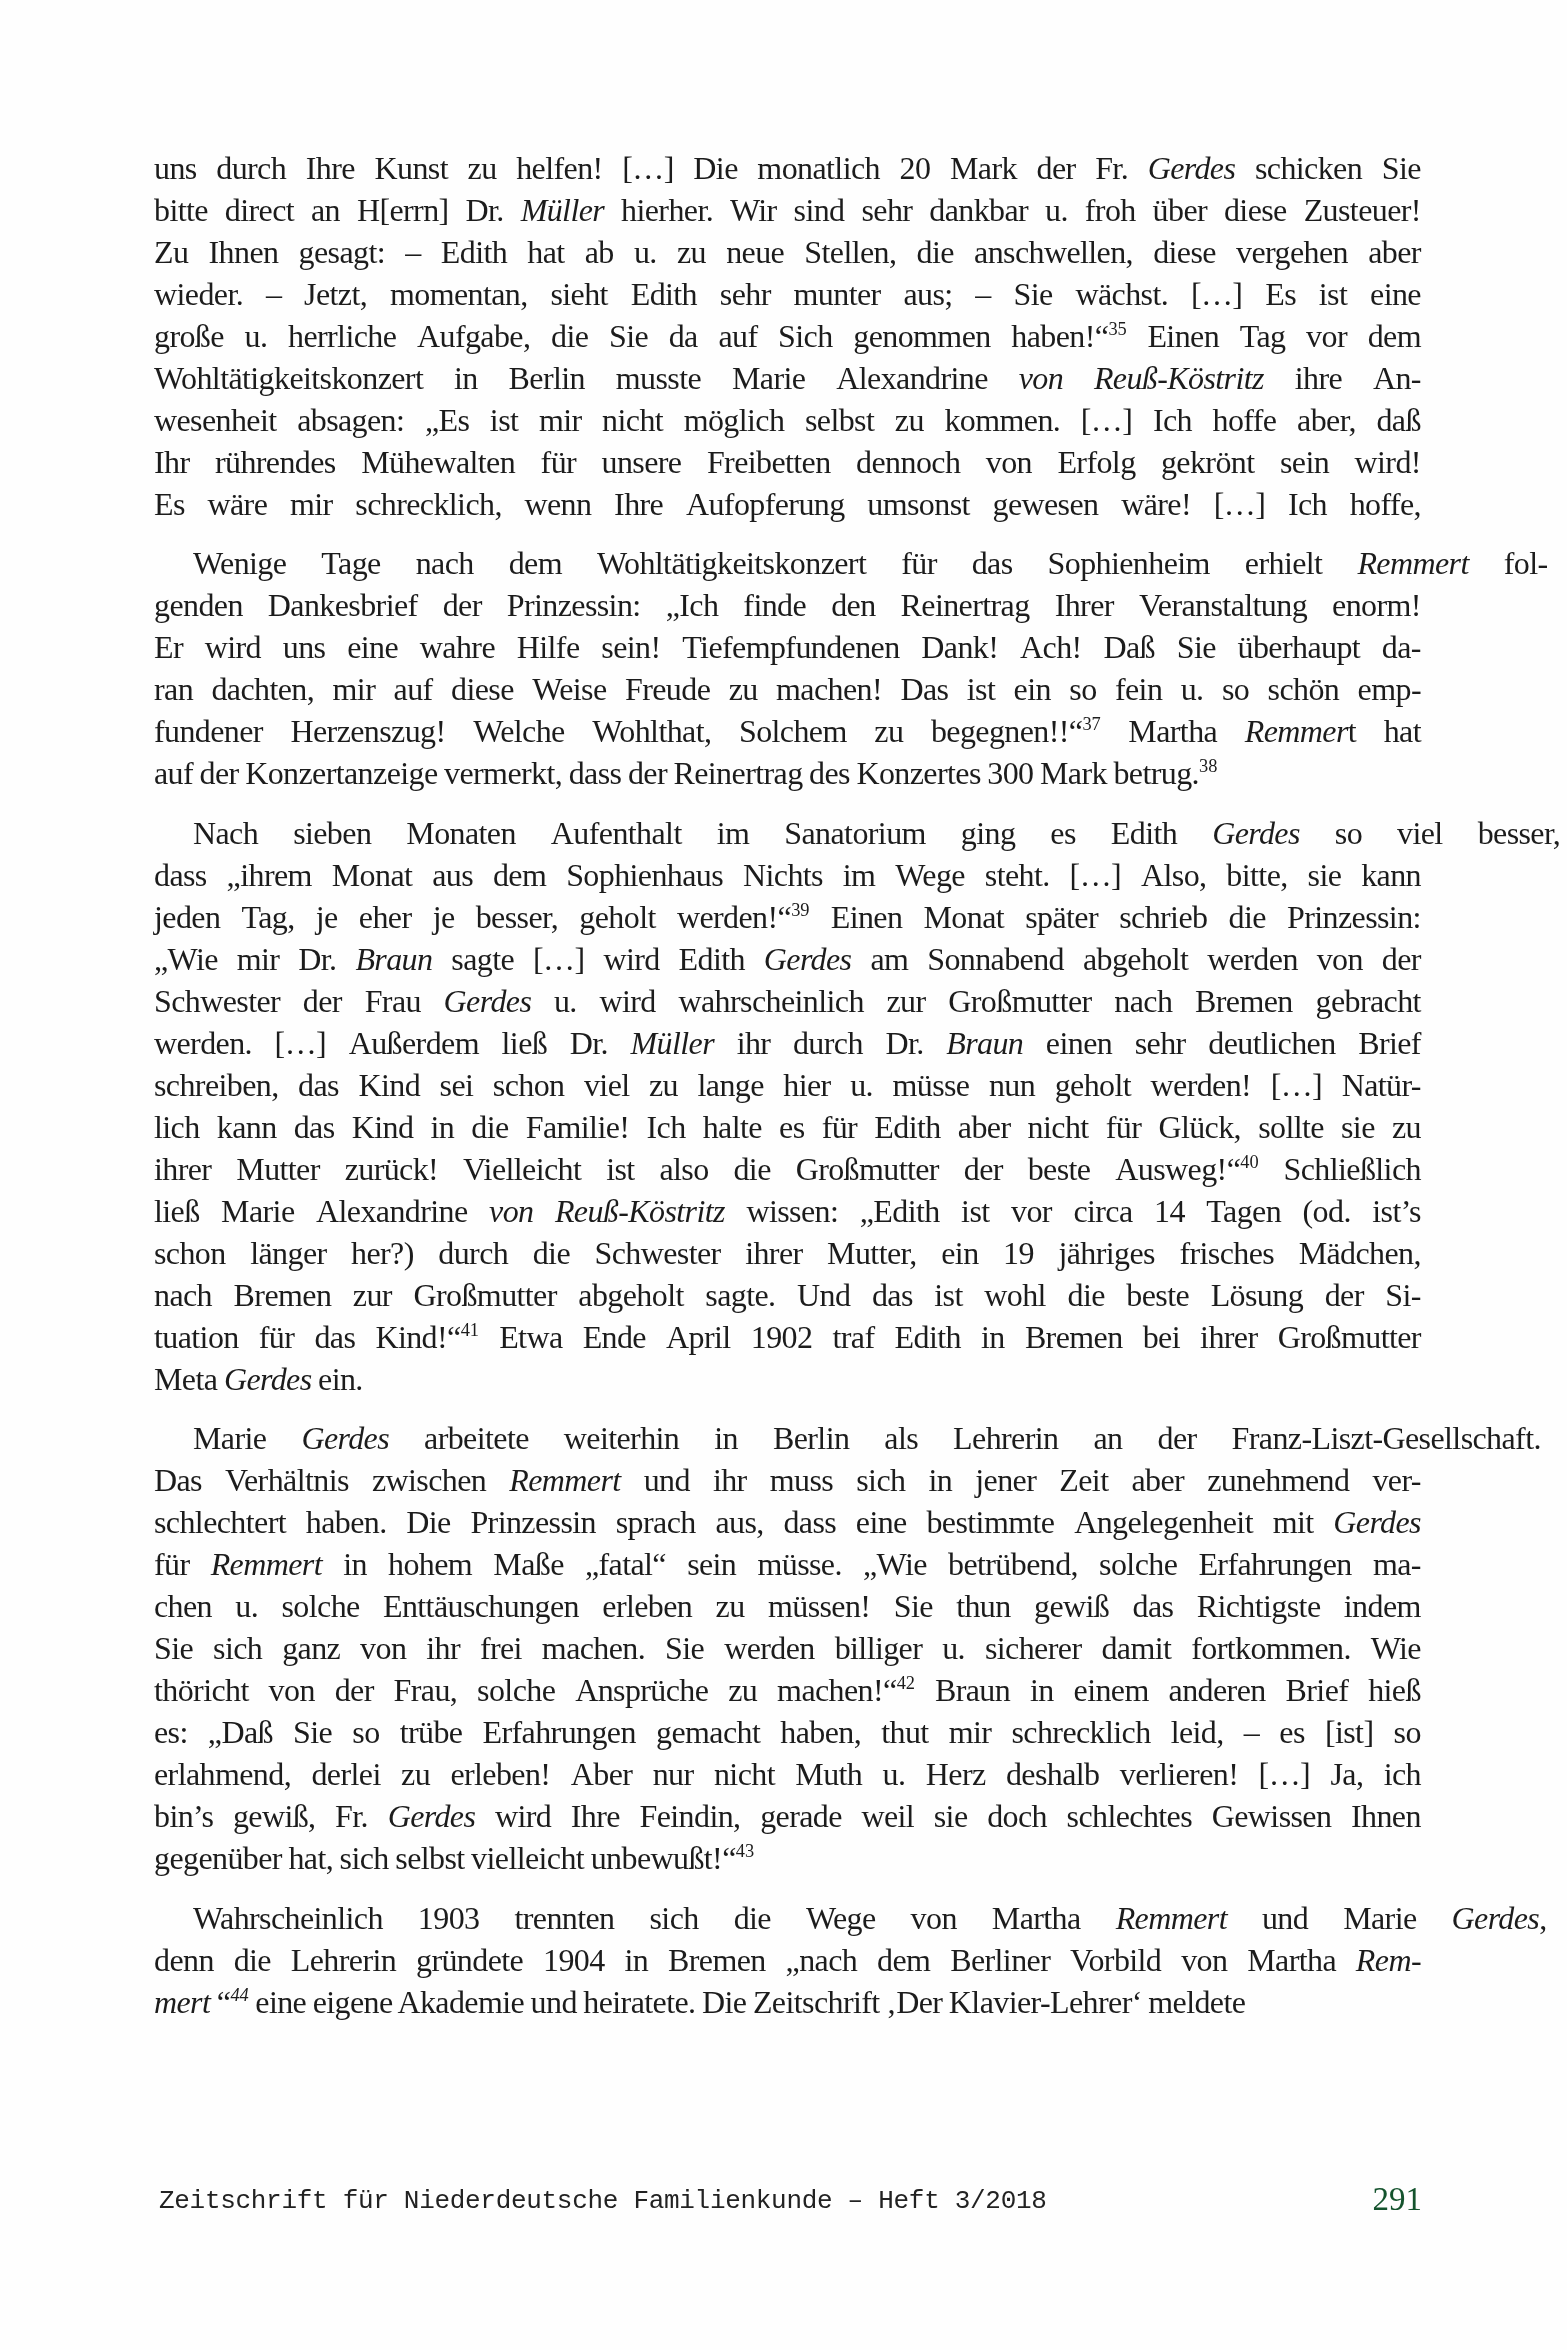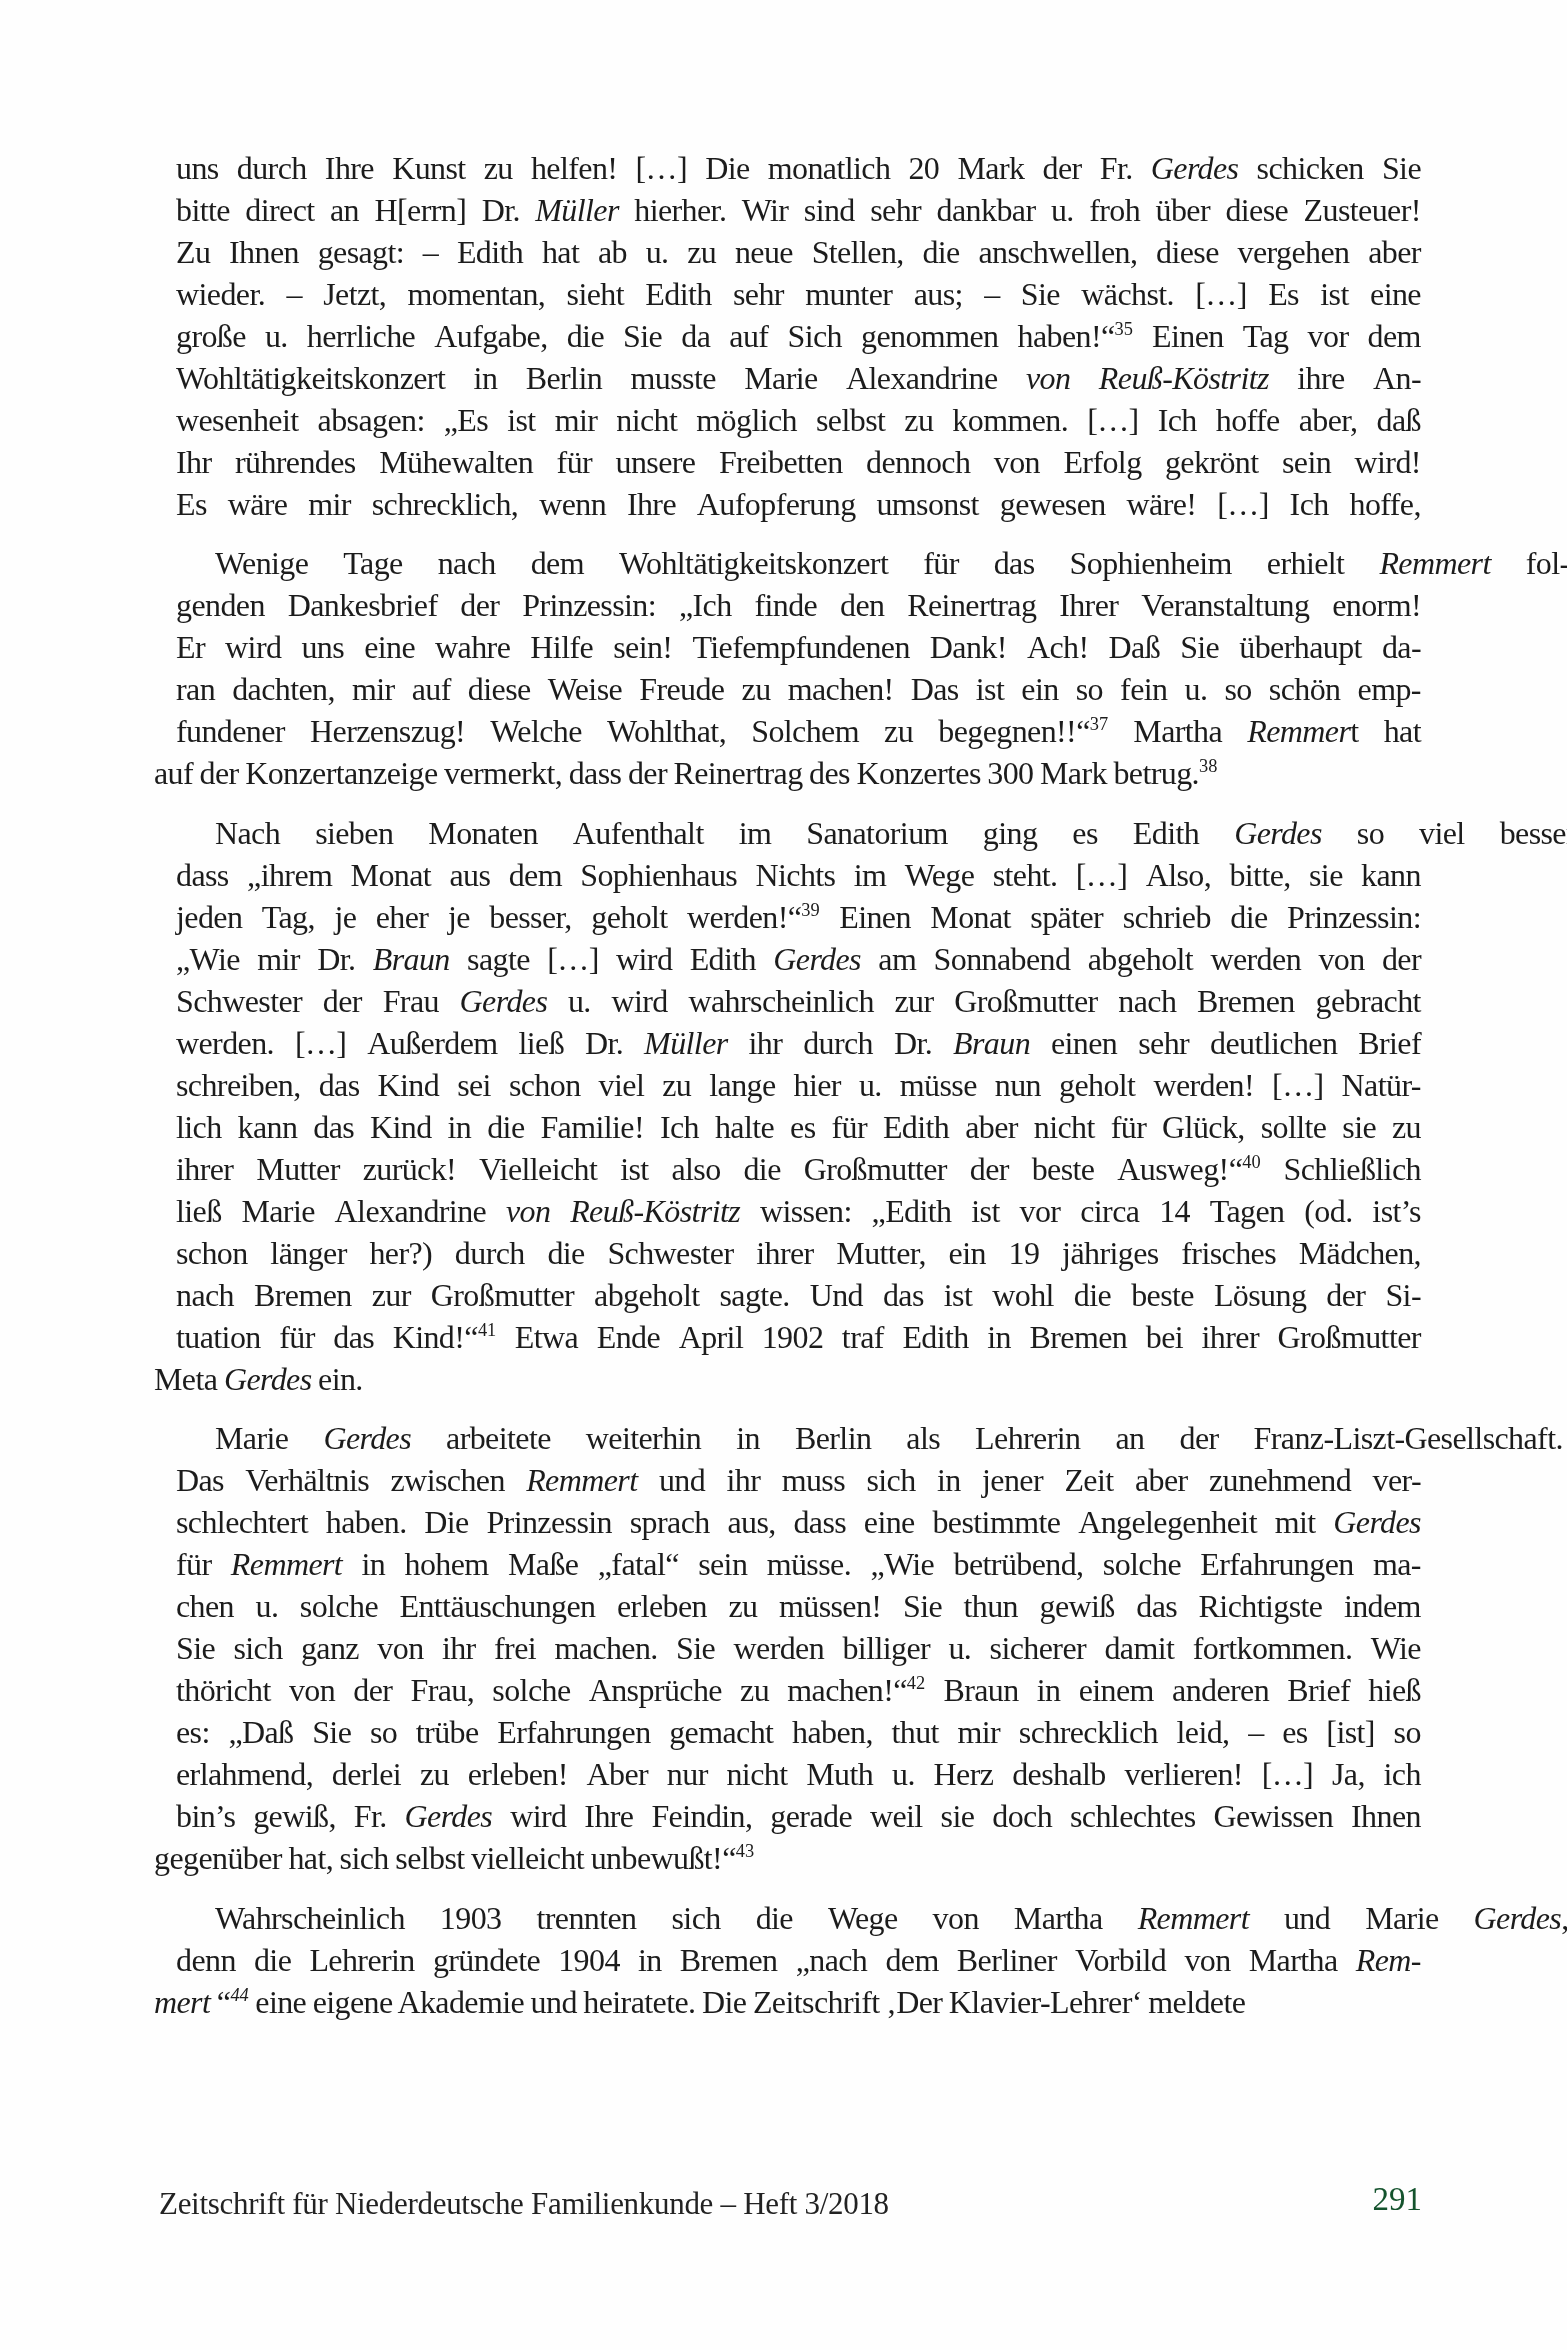--- a/index.html
+++ b/index.html
@@ -43,36 +43,36 @@
     font-size: 18.4px;
     line-height: 0;
     vertical-align: 12px;
     letter-spacing: 0;
   }
   
   .line.j {
     display: flex;
     justify-content: space-between;
     align-items: baseline;
-    margin-left: 22px;
   }
   .word { white-space: pre; }
   #footer {
     position: absolute;
     left: 159px;
     top: 2186px;
     width: 1263px;
     height: 37px;
   }
   #footer-journal {
     position: absolute;
     left: 0; top: 0;
-    font-size: 31px;
+    font-size: 26px;
     letter-spacing: -0.3px;
     color: #222;
+    font-family: Liberation Mono, monospace;
   }
   #footer-page {
     position: absolute;
     right: 0; top: -5.5px;
     font-size: 33px;
     color: #14532d;
   }
 </style>
 </head>
 <body>

